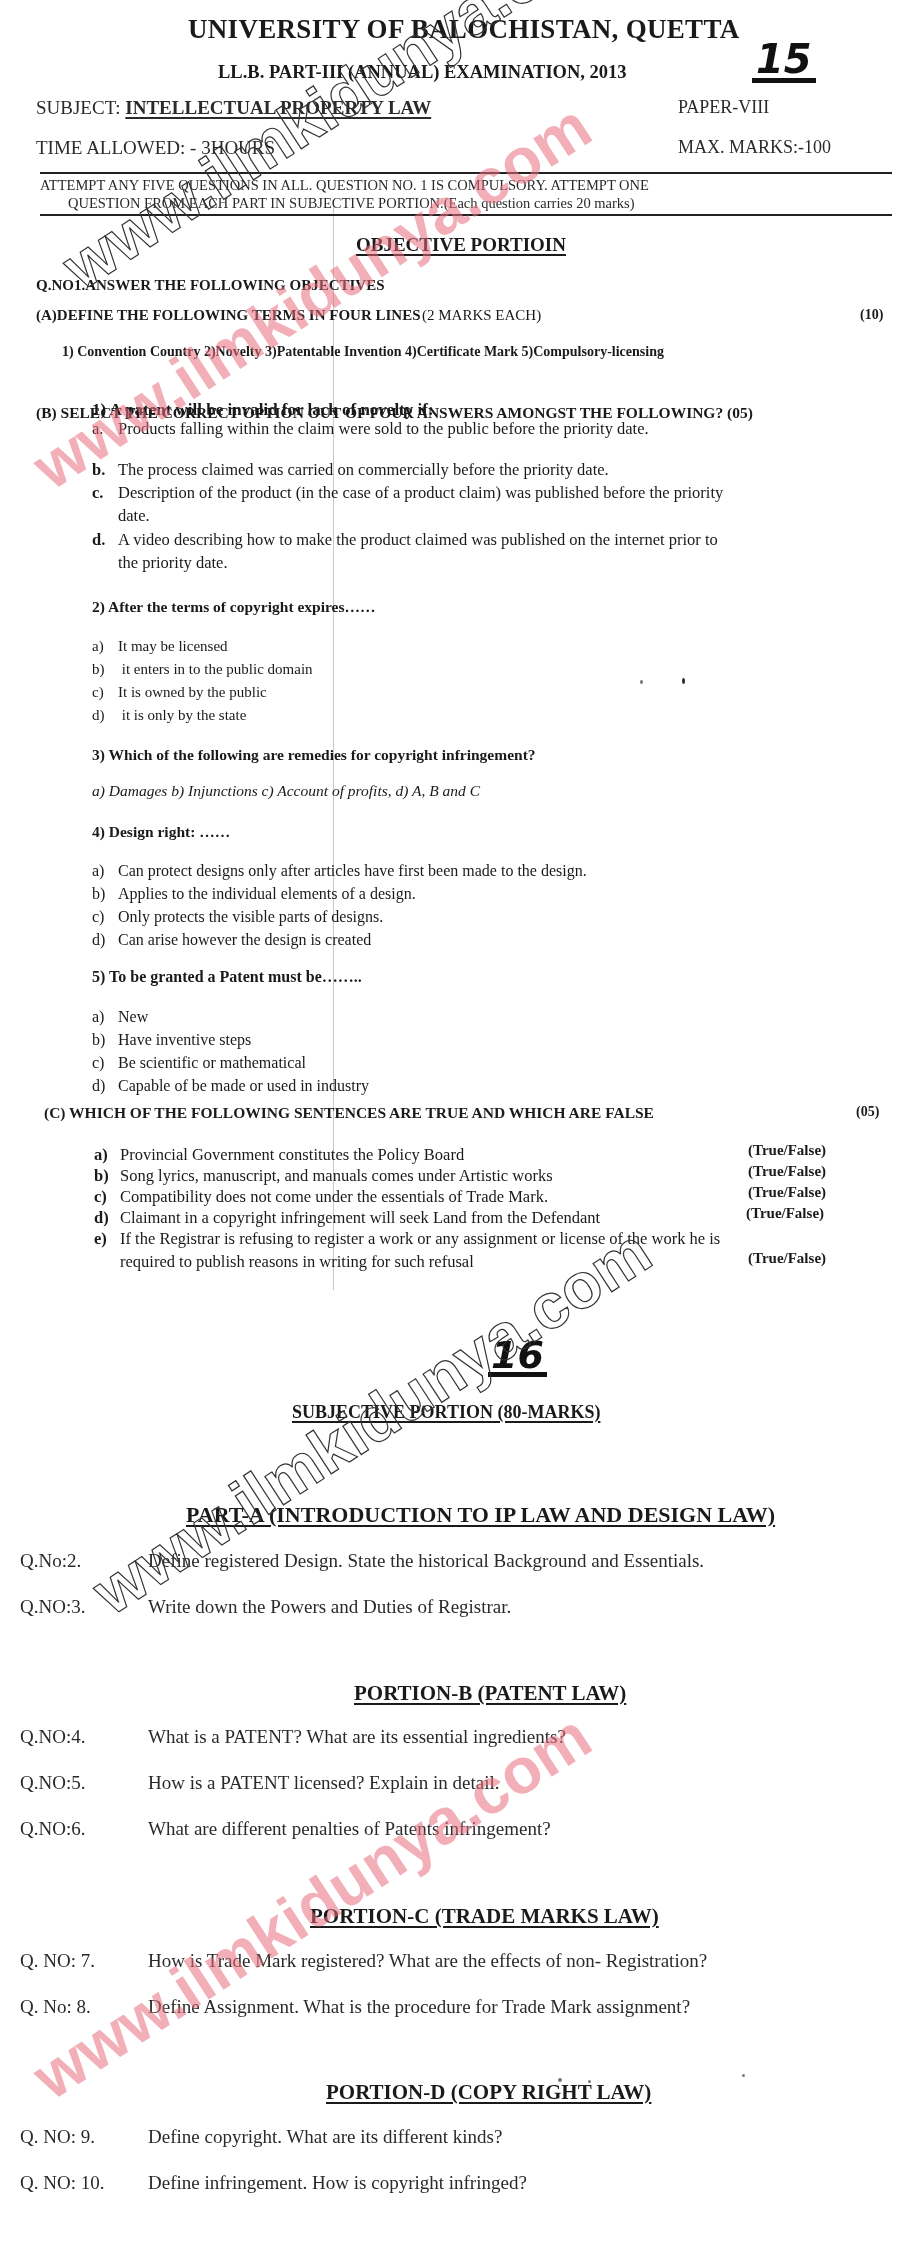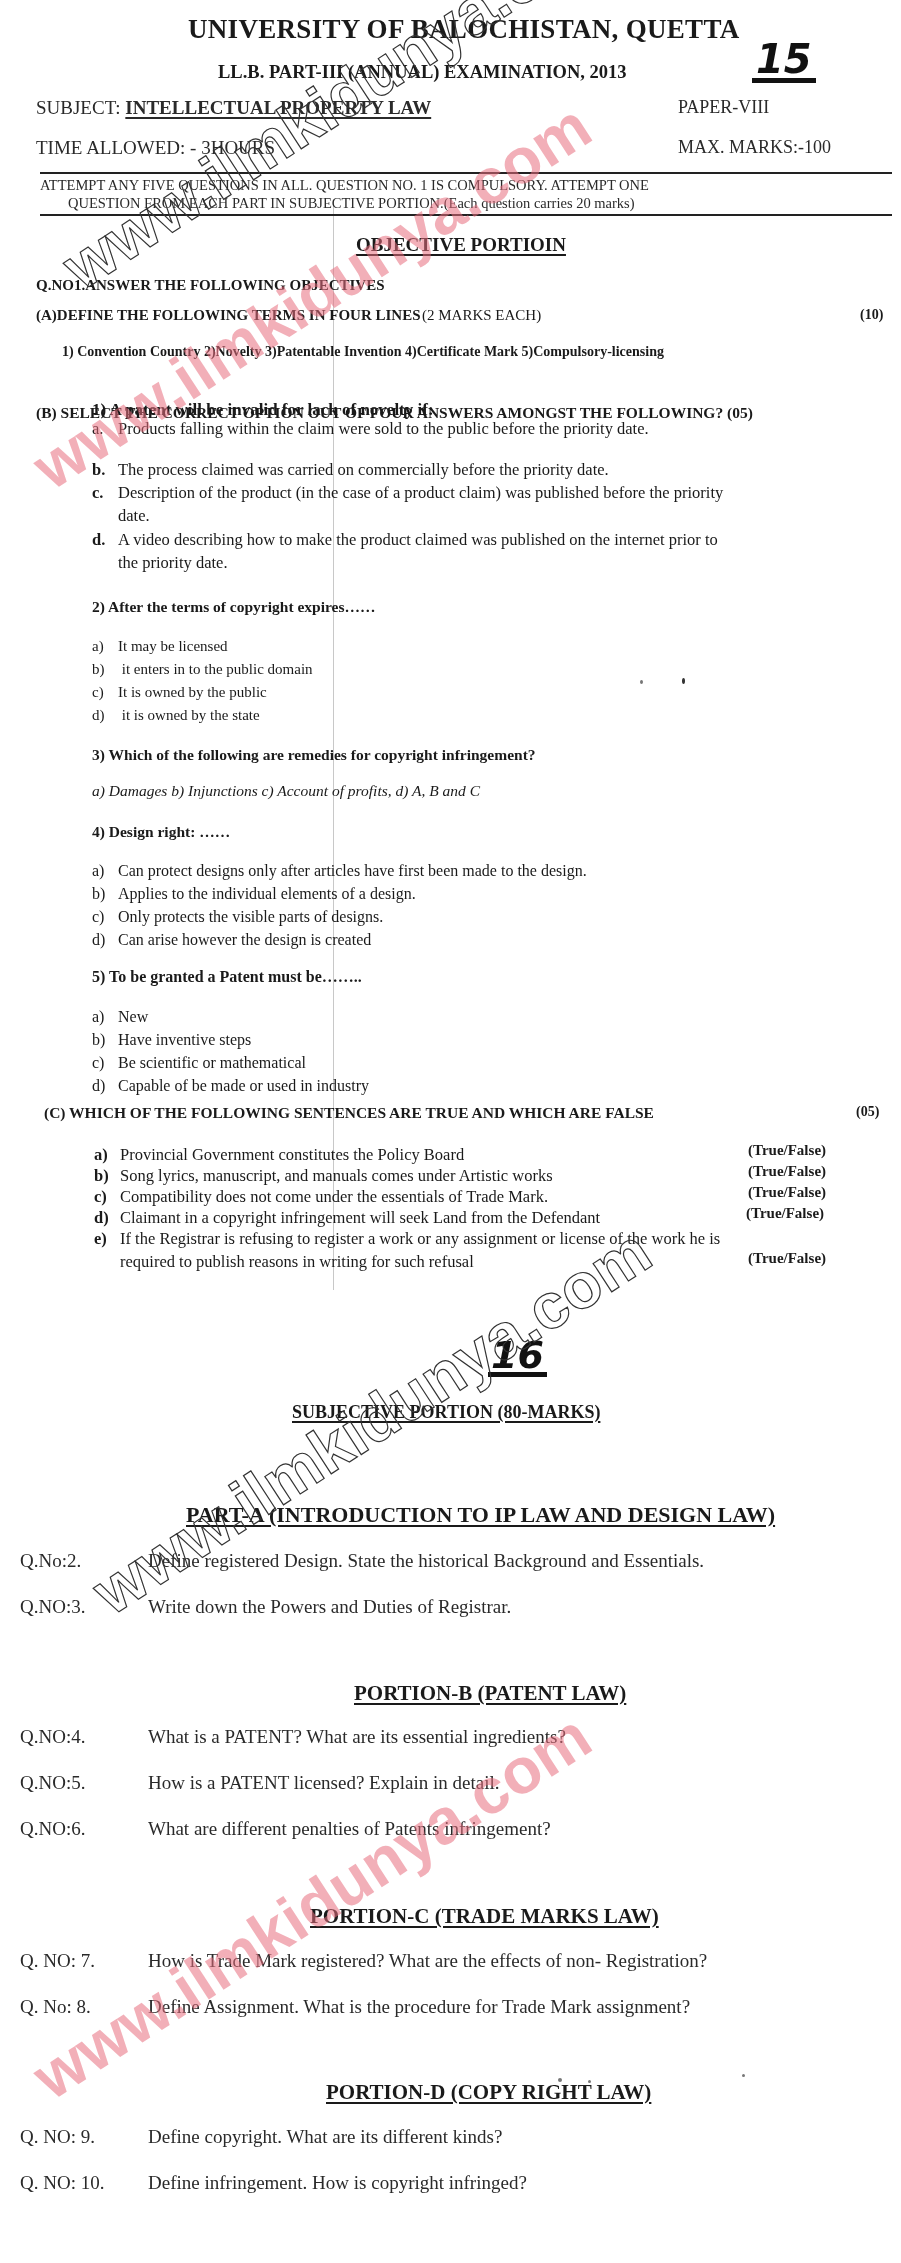--- a/index.html
+++ b/index.html
@@ -56,21 +56,21 @@
   <div class="abs" style="left:92px; top:460px; font-size:16.5px;"><span class="bold" style="display:inline-block;width:26px;">b.</span><span>The process claimed was carried on commercially before the priority date.</span></div>
   <div class="abs" style="left:92px; top:483px; font-size:16.5px;"><span class="bold" style="display:inline-block;width:26px;">c.</span><span>Description of the product (in the case of a product claim) was published before the priority</span></div>
   <div class="abs" style="left:118px; top:506px; font-size:16.5px;">date.</div>
   <div class="abs" style="left:92px; top:530px; font-size:16.5px;"><span class="bold" style="display:inline-block;width:26px;">d.</span><span>A video describing how to make the product claimed was published on the internet prior to</span></div>
   <div class="abs" style="left:118px; top:553px; font-size:16.5px;">the priority date.</div>
 
   <div class="abs bold" style="left:92px; top:598px; font-size:15.5px;">2) After the terms of copyright expires……</div>
   <div class="abs" style="left:92px; top:638px; font-size:15px;"><span style="display:inline-block;width:26px;">a)</span><span>It may be licensed</span></div>
   <div class="abs" style="left:92px; top:661px; font-size:15px;"><span style="display:inline-block;width:26px;">b)</span><span> it enters in to the public domain</span></div>
   <div class="abs" style="left:92px; top:684px; font-size:15px;"><span style="display:inline-block;width:26px;">c)</span><span>It is owned by the public</span></div>
-  <div class="abs" style="left:92px; top:707px; font-size:15px;"><span style="display:inline-block;width:26px;">d)</span><span> it is owned by the state</span></div>
+  <div class="abs" style="left:92px; top:707px; font-size:15px;"><span style="display:inline-block;width:26px;">d)</span><span> it is only by the state</span></div>
 
   <div class="abs bold" style="left:92px; top:746px; font-size:15.5px;">3) Which of the following are remedies for copyright infringement?</div>
   <div class="abs" style="left:92px; top:782px; font-size:15.5px;font-style:italic;">a)    Damages  b) Injunctions  c) Account of profits,  d) A, B and C</div>
 
   <div class="abs bold" style="left:92px; top:823px; font-size:15.5px;">4) Design right: ……</div>
   <div class="abs" style="left:92px; top:862px; font-size:16px;"><span style="display:inline-block;width:26px;">a)</span><span>Can protect designs only after articles have first been made to the design.</span></div>
   <div class="abs" style="left:92px; top:885px; font-size:16px;"><span style="display:inline-block;width:26px;">b)</span><span>Applies to the individual elements of a design.</span></div>
   <div class="abs" style="left:92px; top:908px; font-size:16px;"><span style="display:inline-block;width:26px;">c)</span><span>Only protects the visible parts of designs.</span></div>
   <div class="abs" style="left:92px; top:931px; font-size:16px;"><span style="display:inline-block;width:26px;">d)</span><span>Can arise however the design is created</span></div>
 

